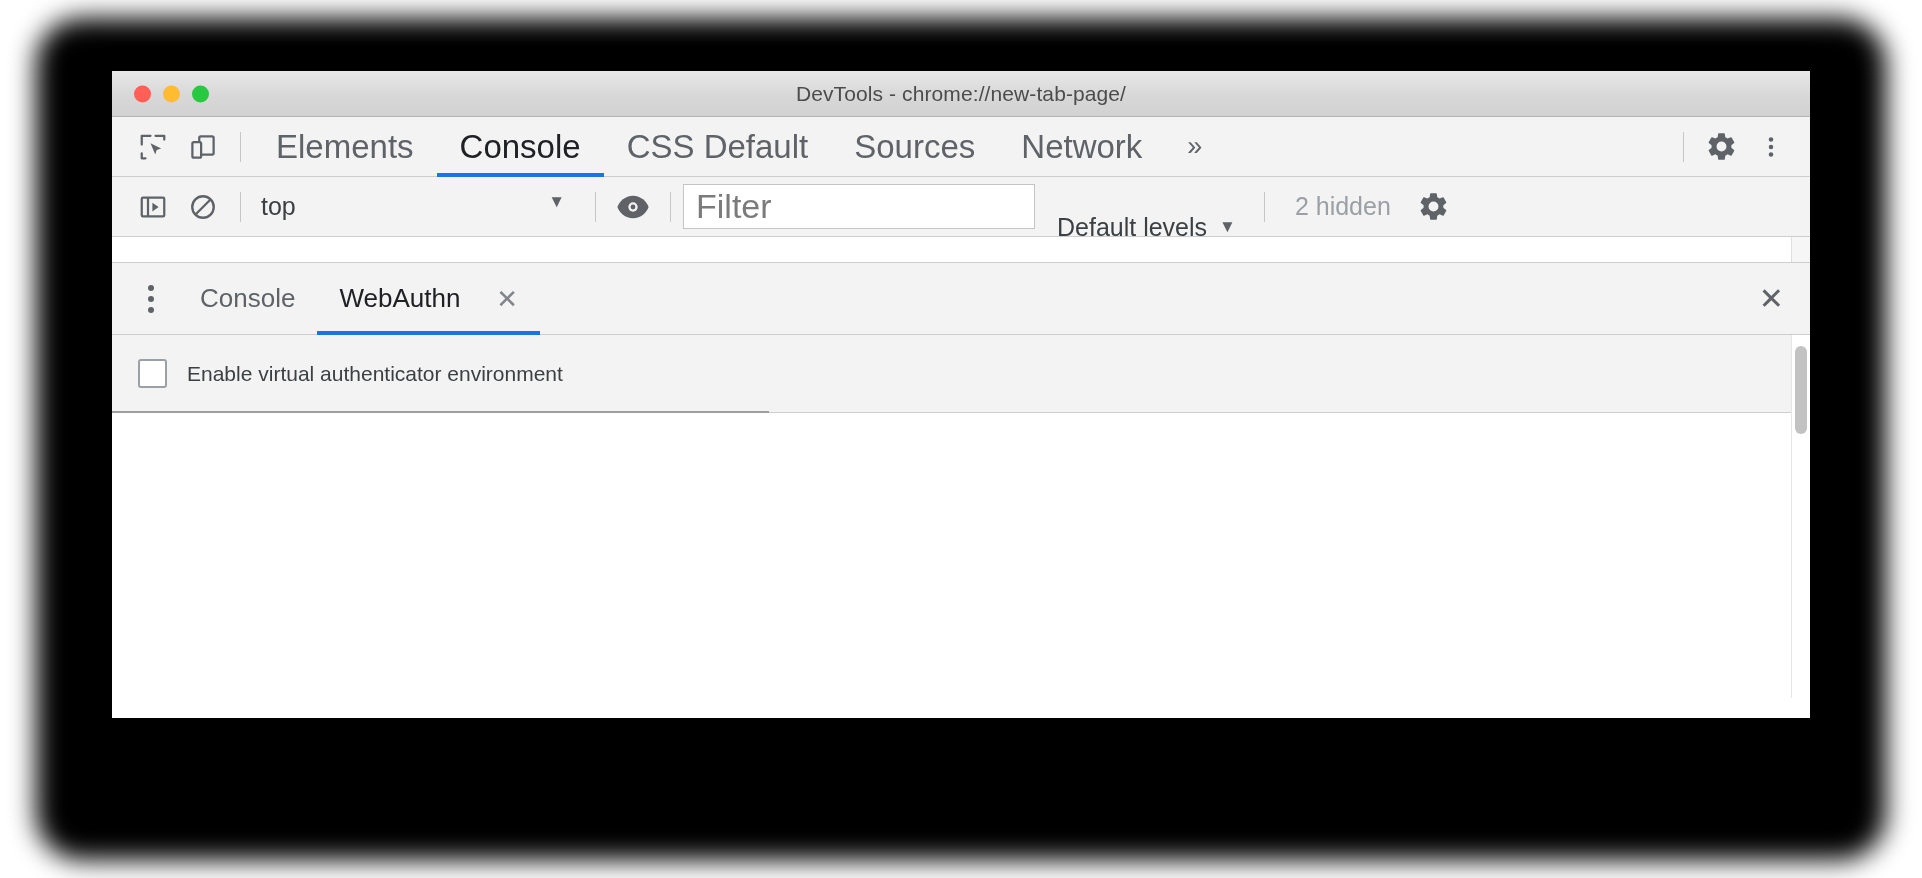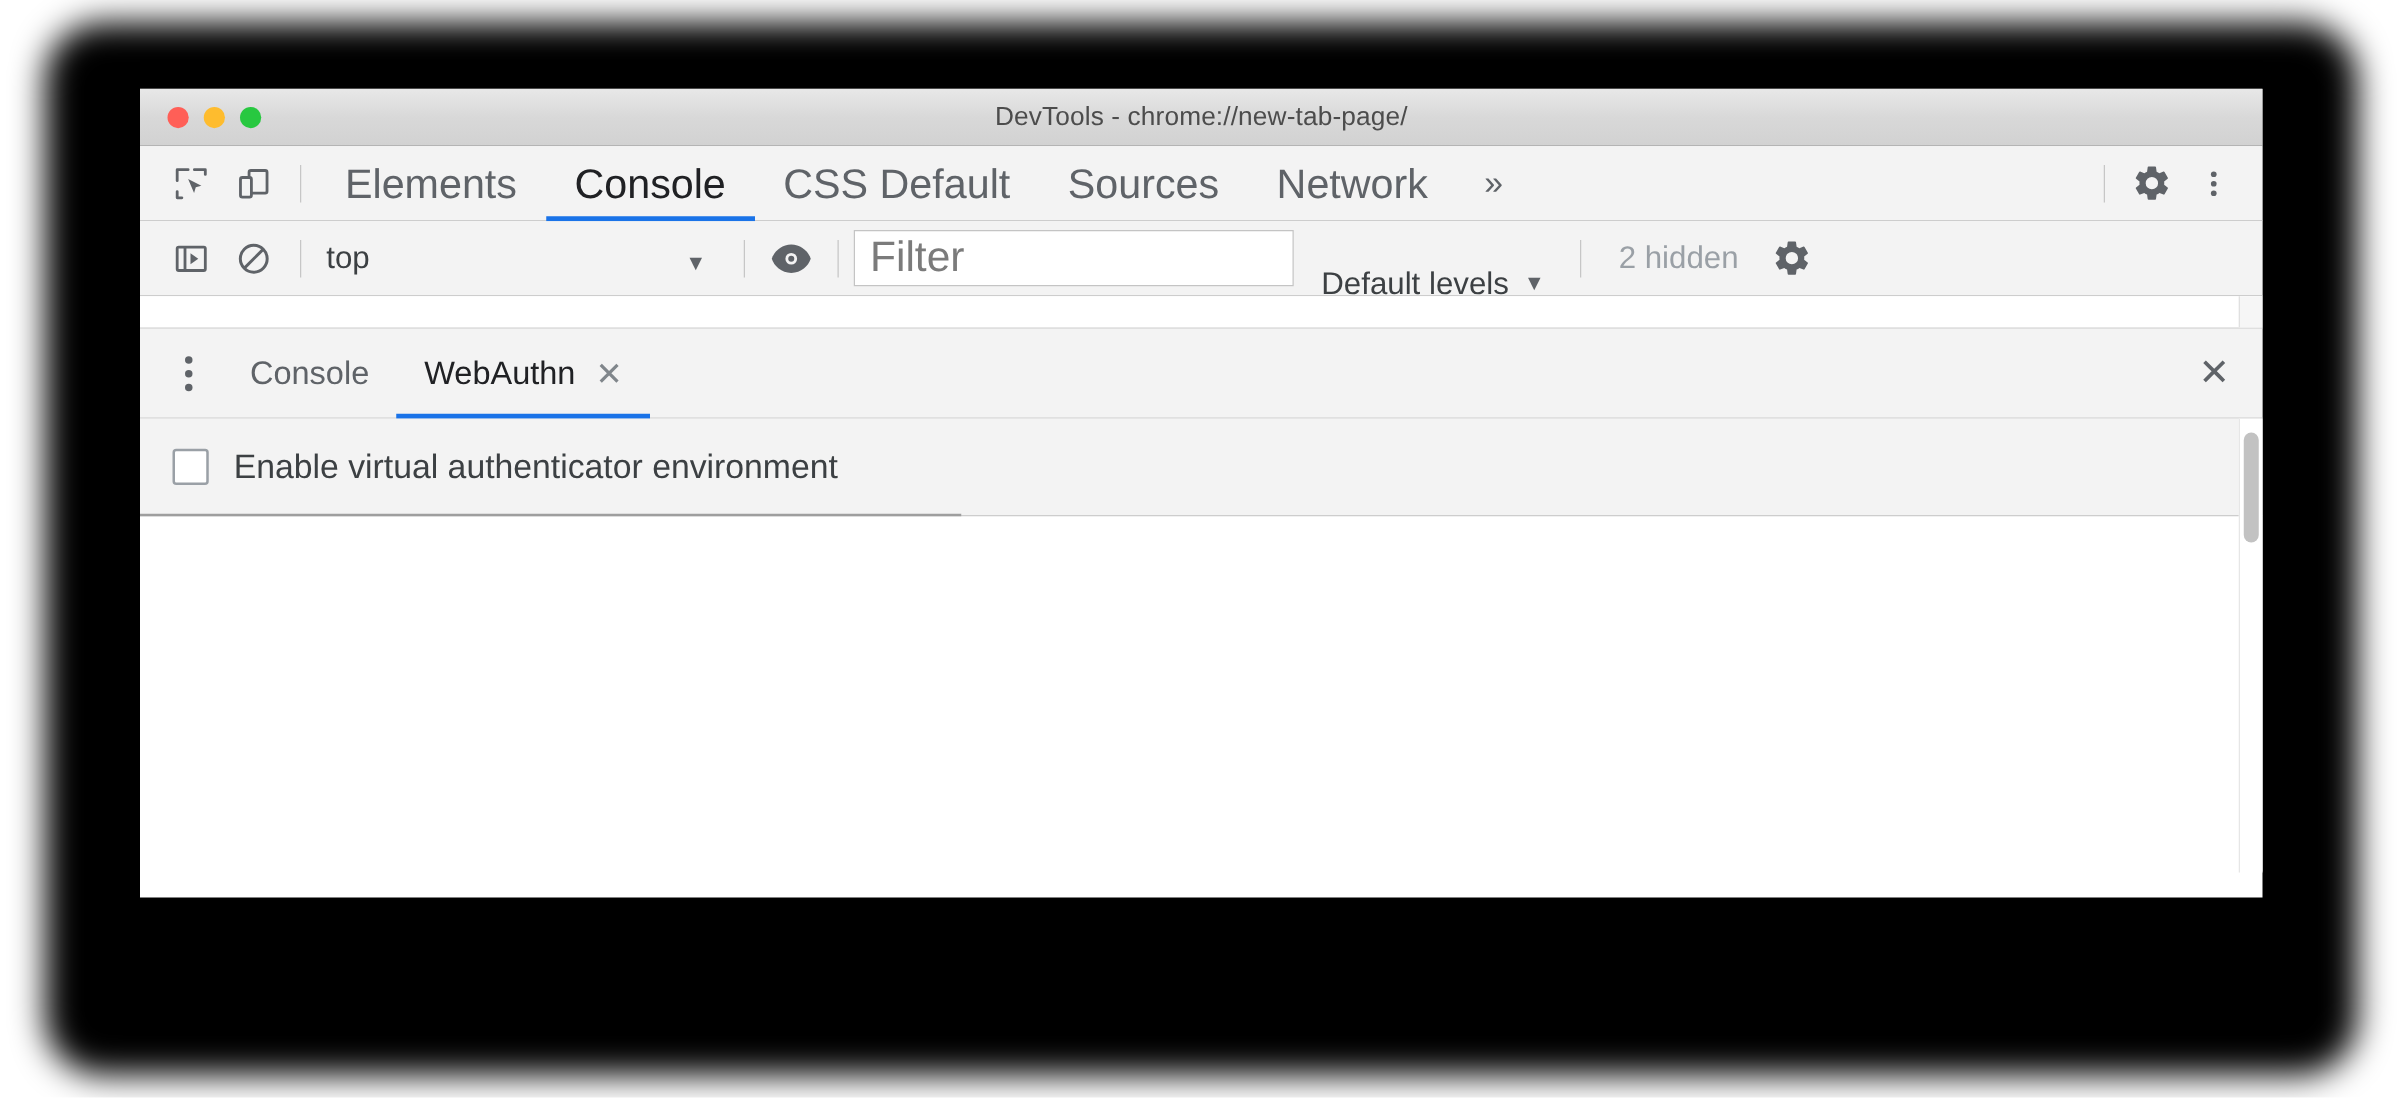--- a/index.html
+++ b/index.html
@@ -133,21 +133,21 @@
     position: relative;
     height: 60px;
     background: #f3f3f3;
     border-bottom: 1px solid #cdcdcd;
     display: flex;
     align-items: center;
     padding-left: 16px;
   }
   .ctx-select {
     display: flex;
-    align-items: flex-end;
+    align-items: flex-start;
     font-size: 25px;
     color: #3c4043;
     cursor: pointer;
     min-width: 330px;
     padding-left: 8px;
   }
   .ctx-arrow {
     margin-left: auto;
     margin-right: 18px;
     font-size: 17px;
@@ -227,21 +227,21 @@
     display: flex;
     align-items: center;
     height: 72px;
     padding: 0 22px;
     font-size: 26px;
     color: #5f6368;
     cursor: pointer;
     position: relative;
     white-space: nowrap;
   }
-  .dtab.active { color: #202124; }
+  .dtab.active { color: #202124; gap: 20px; }
   .dtab.active::after {
     content: "";
     position: absolute;
     left: 0; right: 0; bottom: 0;
     height: 4px;
     background: #1a73e8;
   }
   .dtab .tclose {
     margin-left: 16px;
     font-size: 26px;
@@ -275,21 +275,21 @@
   .wa-checkbox {
     width: 29px; height: 29px;
     border: 2px solid #9aa0a6;
     border-radius: 3px;
     background: #ffffff;
     margin-right: 20px;
     cursor: pointer;
     flex: none;
   }
   .wa-label {
-    font-size: 27px;
+    font-size: 21px;
     color: #3c4043;
     white-space: nowrap;
   }
   .wa-toolbar-underline {
     position: absolute;
     left: 0; bottom: -1px;
     width: 657px;
     height: 2px;
     background: #9e9e9e;
   }

